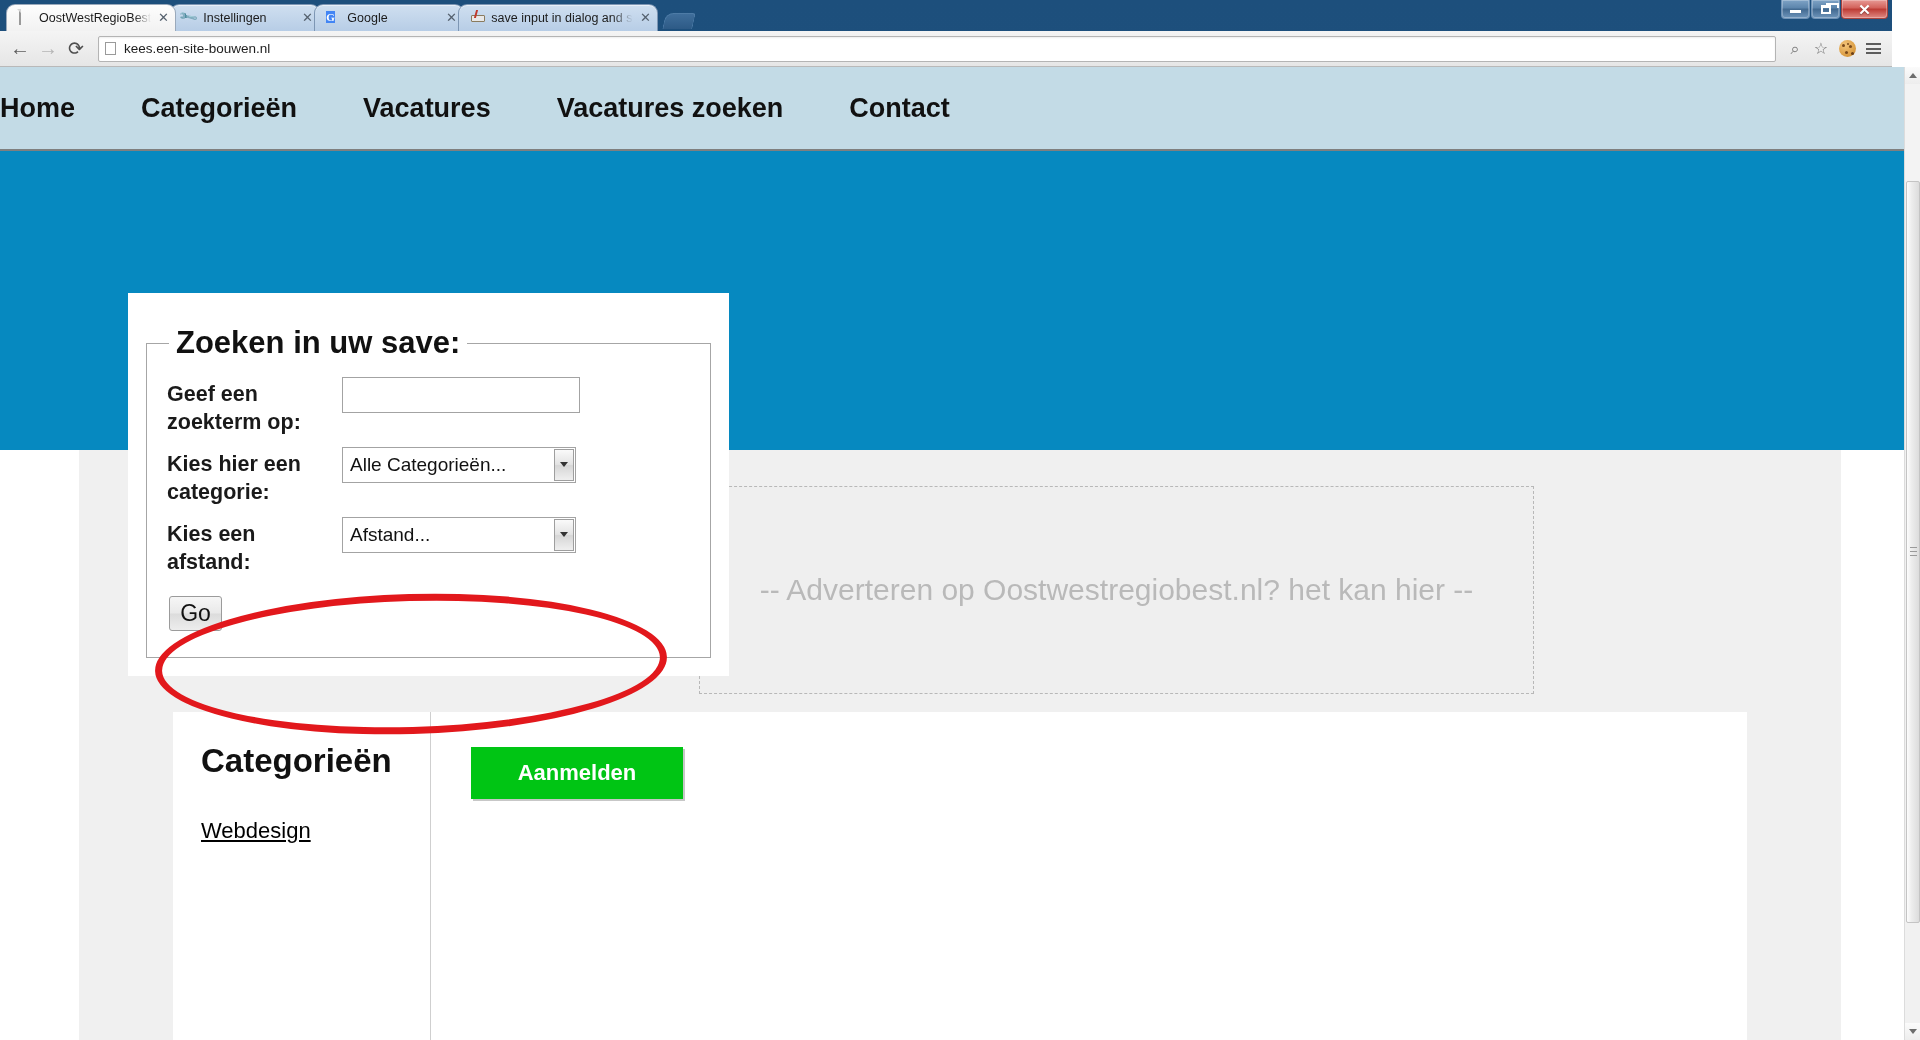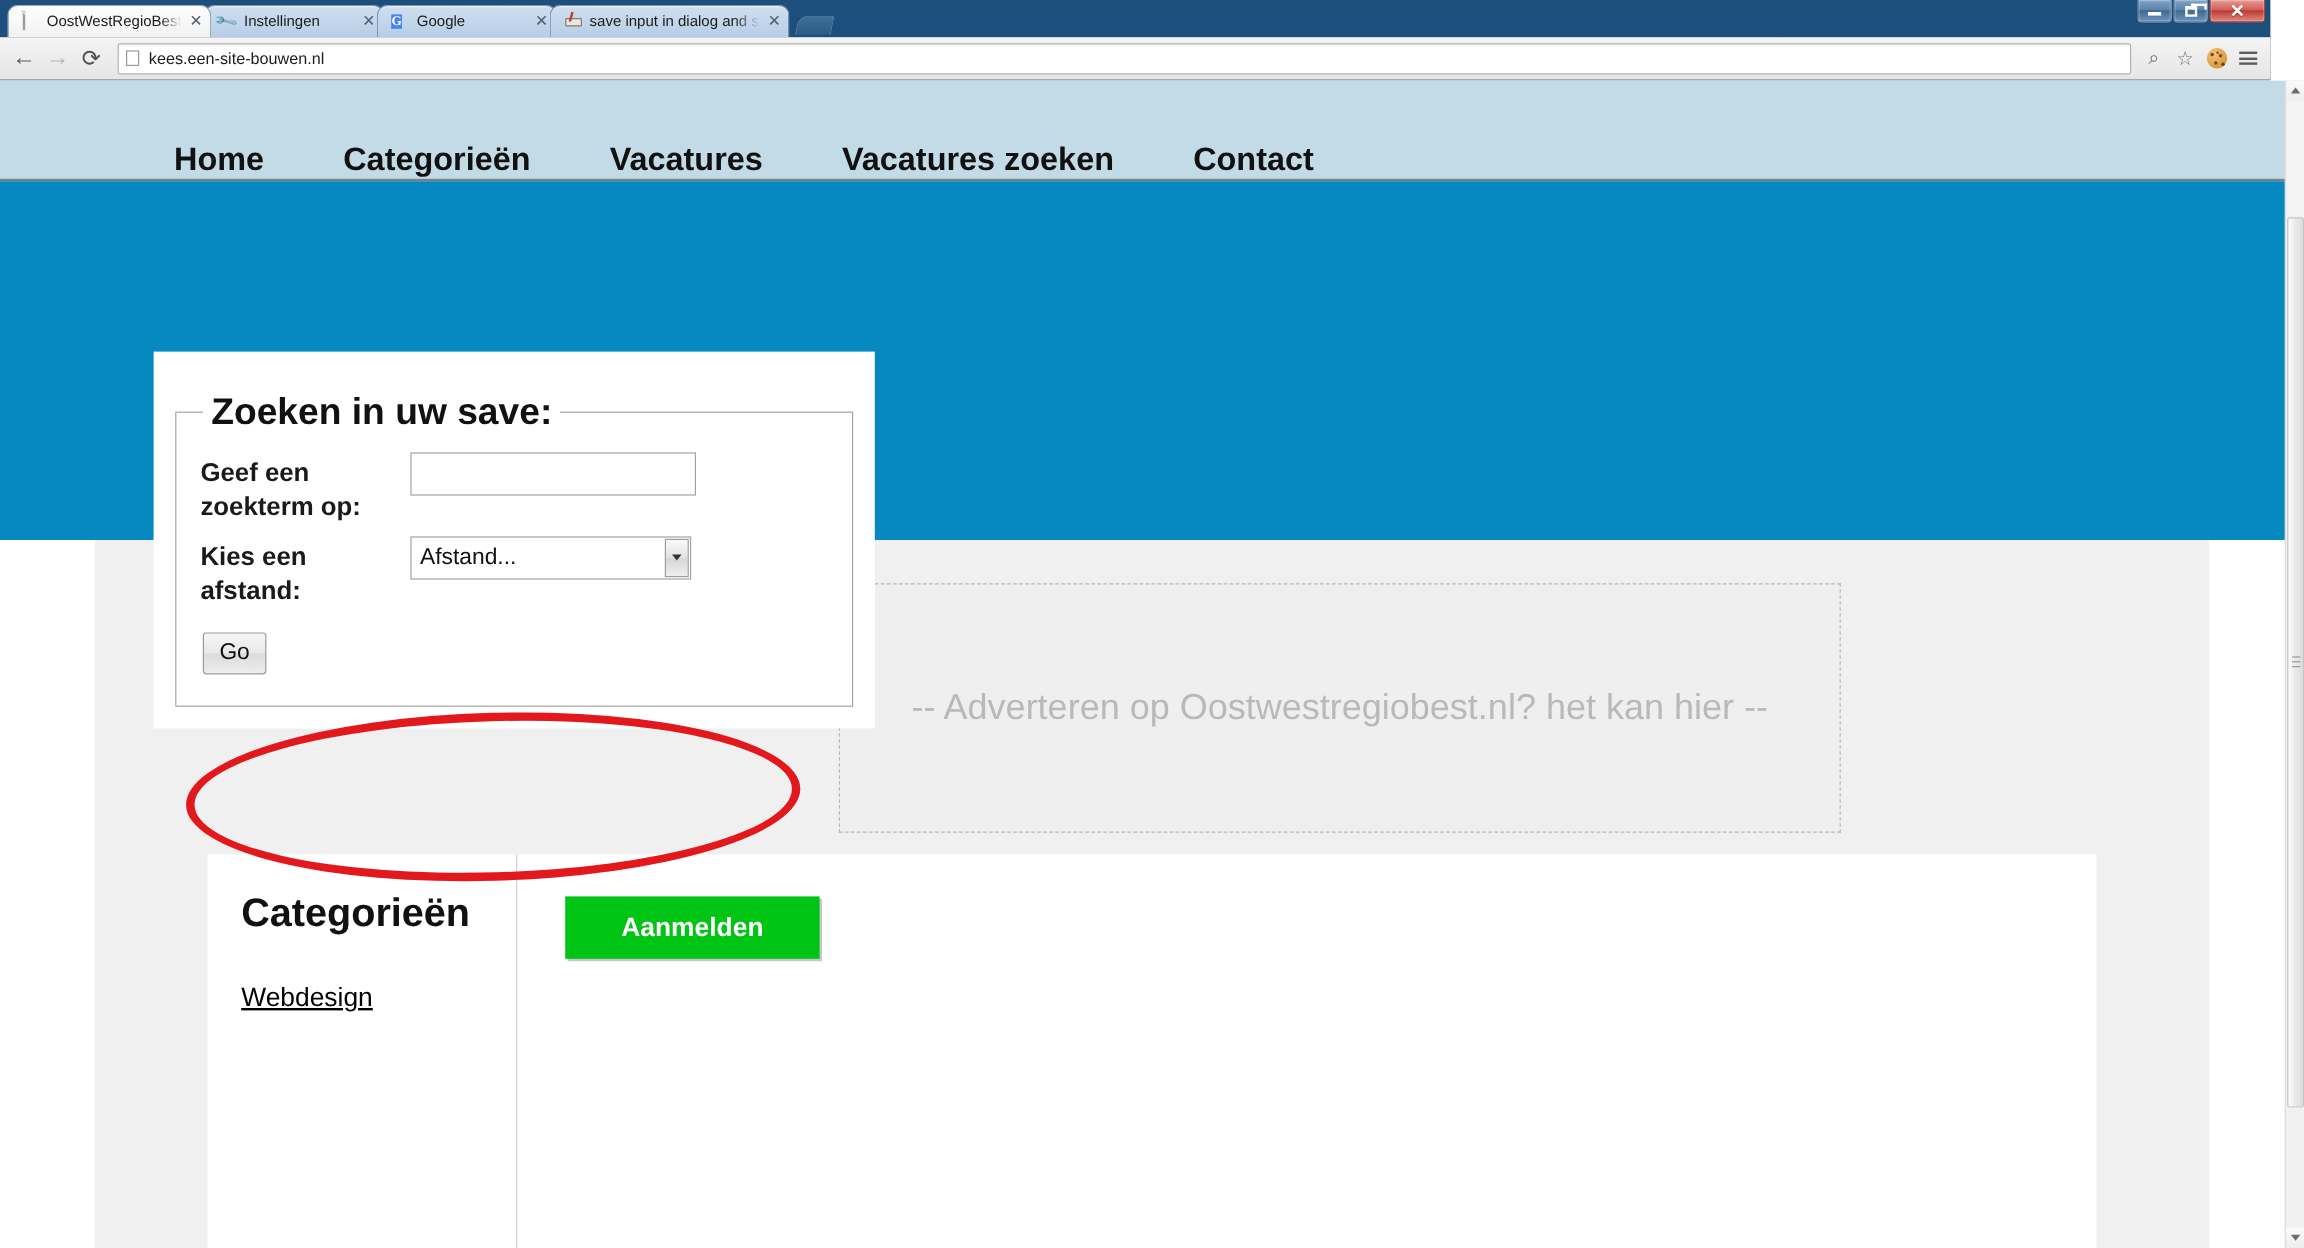--- a/index.html
+++ b/index.html
@@ -236,22 +236,21 @@
     background: #fff;
     overflow: hidden;
   }
 
   
   #site-header {
     height: 84px;
     background: #c3dbe6;
     border-bottom: 2px solid #7f7f7f;
     display: flex;
-    align-items: flex-end;
-    padding-left: 145px;
+    align-items: center;
   }
   .site-nav-item {
     font-size: 27px;
     font-weight: bold;
     color: #111;
     margin-right: 66px;
     cursor: pointer;
     white-space: nowrap;
   }
 
@@ -338,21 +337,21 @@
     content: "";
     border-left: 4px solid transparent;
     border-right: 4px solid transparent;
     border-top: 5px solid #333;
   }
   #go-button {
     margin-top: 20px;
     margin-left: 2px;
     width: 53px;
     height: 35px;
-    font-size: 19px;
+    font-size: 23px;
     color: #111;
     font-family: "Liberation Sans", sans-serif;
     background: linear-gradient(180deg,#f6f6f6 0%,#e9e9e9 48%,#dcdcdc 52%,#ededed 100%);
     border: 1px solid #9b9b9b;
     border-radius: 3px;
     cursor: pointer;
   }
 
   
   #red-ellipse-annotation {
@@ -615,20 +614,27 @@
 
     <div id="search-card">
       <fieldset id="search-fieldset">
         <legend id="search-legend">Zoeken in uw save:</legend>
 
         <div class="form-row">
           <div class="field-label">Geef een zoekterm op:</div>
           <input class="text-input" type="text" placeholder="" style="">
         </div>
 
+        <div class="form-row">
+          <div class="field-label">Kies hier een categorie:</div>
+          <div class="select-wrap">
+            <span class="select-value">Alle Categorieën...</span>
+            <span class="select-arrow"></span>
+          </div>
+        </div>
 
 
         <div class="form-row">
           <div class="field-label">Kies een afstand:</div>
           <div class="select-wrap">
             <span class="select-value">Afstand...</span>
             <span class="select-arrow"></span>
           </div>
         </div>
 

